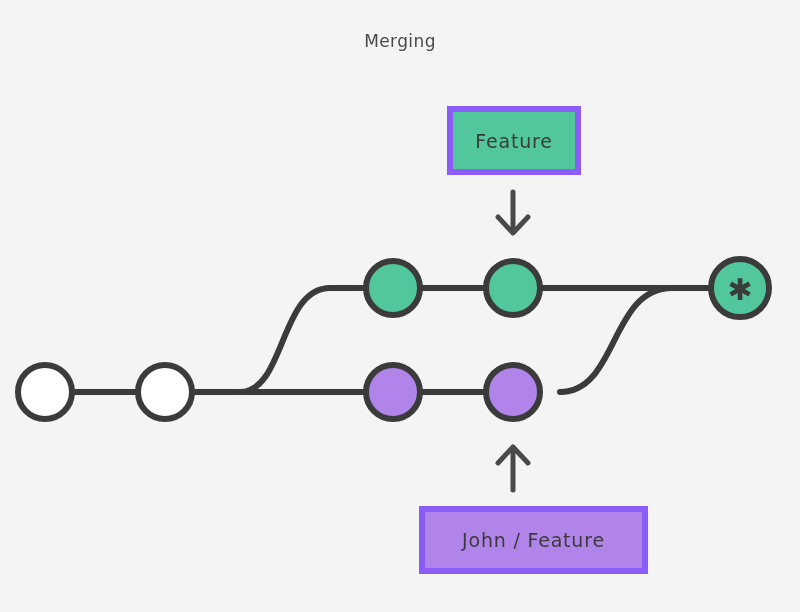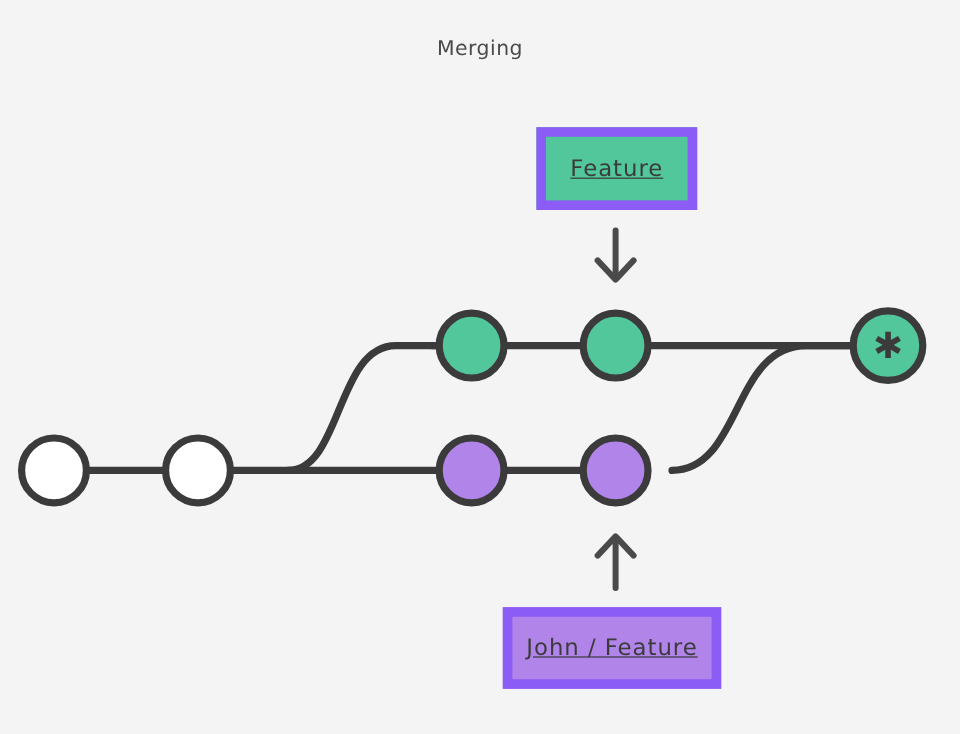--- a/index.html
+++ b/index.html
@@ -34,41 +34,40 @@
     width: 800px;
     text-align: center;
     font-size: 17px;
     color: #4a4a4a;
     letter-spacing: 0.4px;
     font-family: "DejaVu Sans", sans-serif;
   }
   .label-box {
     position: absolute;
     box-sizing: border-box;
-    border: 8px solid #8b5cf6;
+    border: 6px solid #8b5cf6;
     display: flex;
     align-items: center;
     justify-content: center;
     font-size: 19px;
     color: #3b3b3b;
     letter-spacing: 0.8px;
     font-family: "DejaVu Sans", sans-serif;
-    text-decoration: underline;
   }
   #feature-box {
     left: 447px;
     top: 106px;
     width: 134px;
     height: 69px;
     background: #52c79c;
   }
   #john-feature-box {
     left: 419px;
     top: 506px;
-    width: 182px;
+    width: 229px;
     height: 68px;
     background: #b084e8;
   }
 </style>
 </head>
 <body>
 
 <div id="stage">
 
   <div class="title">Merging</div>

